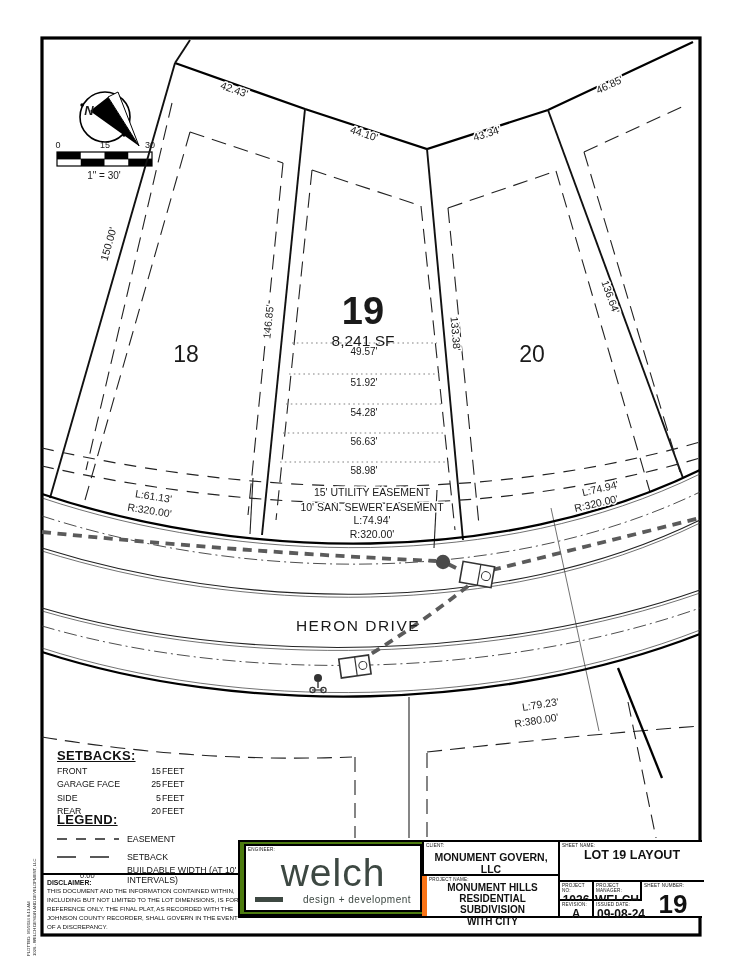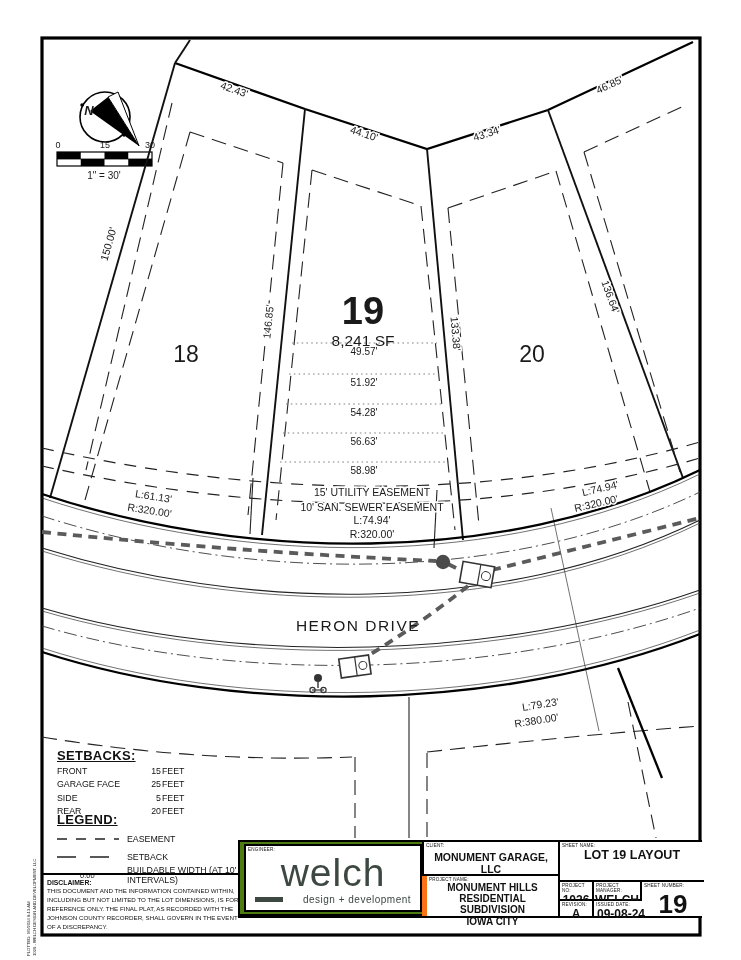--- a/index.html
+++ b/index.html
@@ -296,27 +296,27 @@
       <div class="logo">
         <div class="w">welch</div>
         <div class="logosub">
           <span class="bar"></span>
           <span class="s">design + development</span>
         </div>
       </div>
     </div>
     <div class="cell client">
       <div class="cl">CLIENT:</div>
-      <div class="cv">MONUMENT GARAGE, LLC</div>
+      <div class="cv">MONUMENT GOVERN, LLC</div>
     </div>
     <div class="cell project">
       <div class="cl">PROJECT NAME:</div>
       <div class="cv">MONUMENT HILLS</div>
       <div class="cv">RESIDENTIAL SUBDIVISION</div>
-      <div class="cv">IOWA CITY</div>
+      <div class="cv">WITH CITY</div>
     </div>
     <div class="cell sheetname">
       <div class="cl">SHEET NAME:</div>
       <div class="cv">LOT 19 LAYOUT</div>
     </div>
     <div class="cell projno">
       <div class="cl">PROJECT NO:</div>
       <div class="mini">1026</div>
     </div>
     <div class="cell projmgr">

